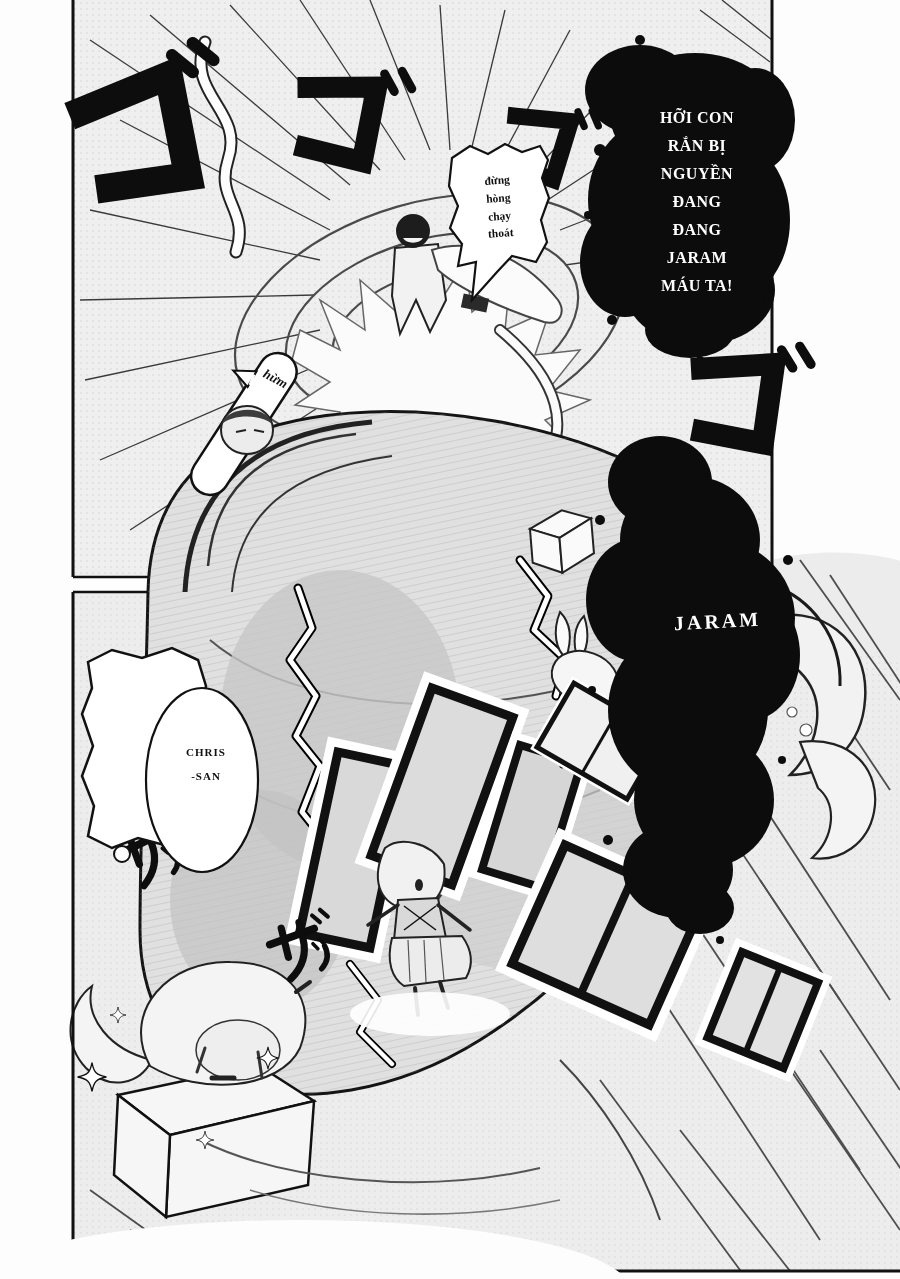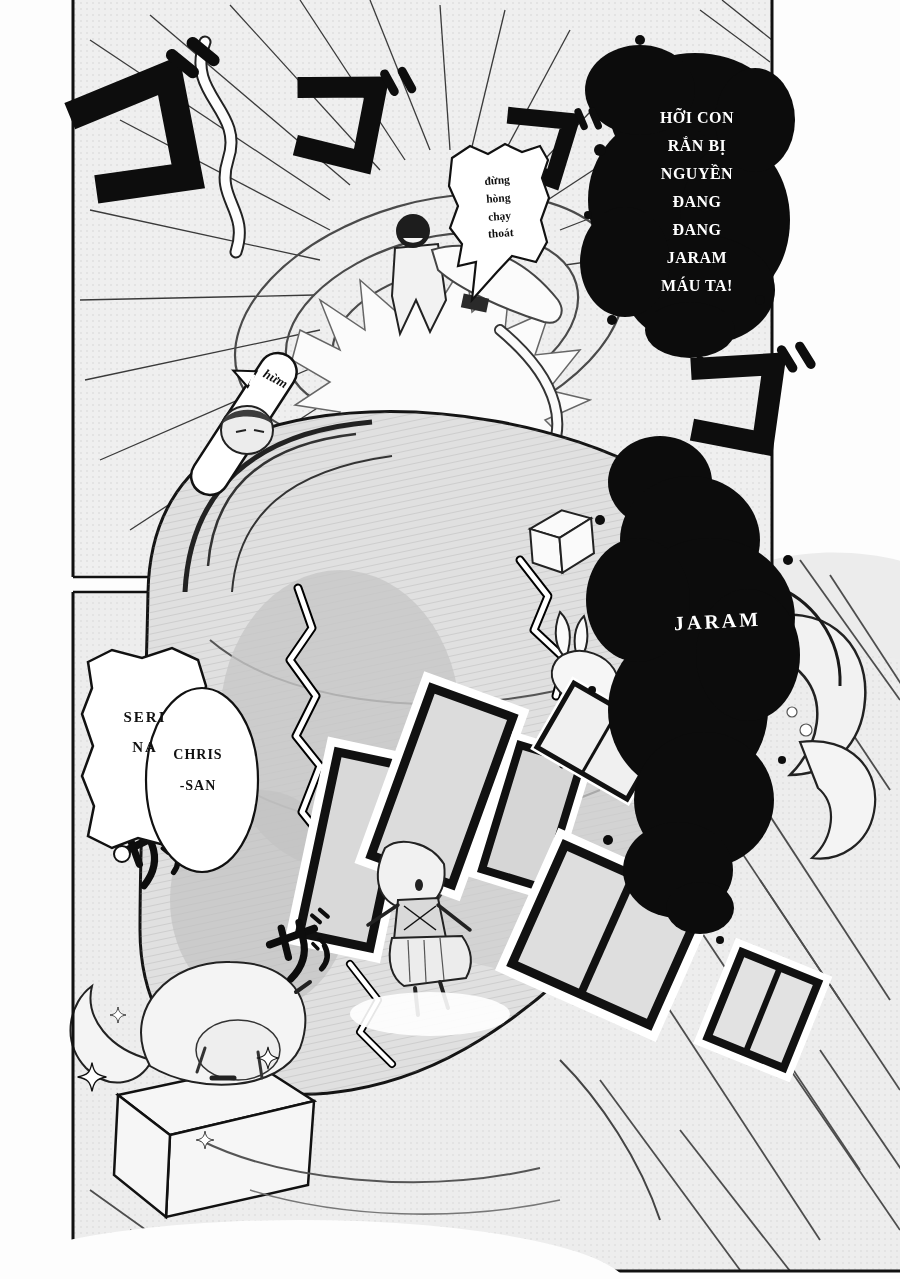--- a/index.html
+++ b/index.html
@@ -8,21 +8,21 @@
   .art{position:absolute;left:0;top:0;z-index:1;}
   .txt{position:absolute;z-index:10;font-weight:bold;color:#111;text-align:center;white-space:nowrap;}
   .txt .ln{display:block;}
   .curse-text{left:618px;top:104px;width:158px;color:#ffffff;font-size:16px;line-height:1.75;letter-spacing:.5px;}
   .escape-text{left:455px;top:172px;width:88px;font-size:11.5px;line-height:1.55;font-weight:600;
                transform:rotate(-4deg);}
   .hum-text{left:268px;top:366px;font-size:13px;transform:rotate(28deg);transform-origin:left top;font-style:italic;}
   .jaram-text{left:655px;top:610px;width:125px;color:#ffffff;font-size:20px;letter-spacing:3px;
               transform:rotate(-3deg);}
   .serina-text{left:85px;top:702px;width:120px;font-size:15px;line-height:2.0;letter-spacing:2px;}
-  .chris-text{left:148px;top:740px;width:100px;font-size:14px;line-height:2.2;letter-spacing:1px;}
+  .chris-text{left:156px;top:740px;width:100px;font-size:11px;line-height:2.2;letter-spacing:1px;}
 </style>
 </head>
 <body>
 
 <div class="page">
 
 <svg class="art" width="900" height="1279" viewBox="0 0 900 1279">
   <defs>
     <pattern id="dots" width="6" height="6" patternUnits="userSpaceOnUse">
       <circle cx="3" cy="3" r="1" fill="#d2d2d2"></circle>
@@ -361,23 +361,19 @@
   <span class="ln">đừng</span>
   <span class="ln">hòng</span>
   <span class="ln">chạy</span>
   <span class="ln">thoát</span>
 </div>
 
 <div class="txt hum-text">hừm</div>
 
 <div class="txt jaram-text">JARAM</div>
 
-<div class="txt serina-text">
-  <span class="ln">SERI</span>
-  <span class="ln">NA</span>
-</div>
 
 <div class="txt chris-text">
   <span class="ln">CHRIS</span>
   <span class="ln">-SAN</span>
 </div>
 
 </div>
 
 </body></html>

